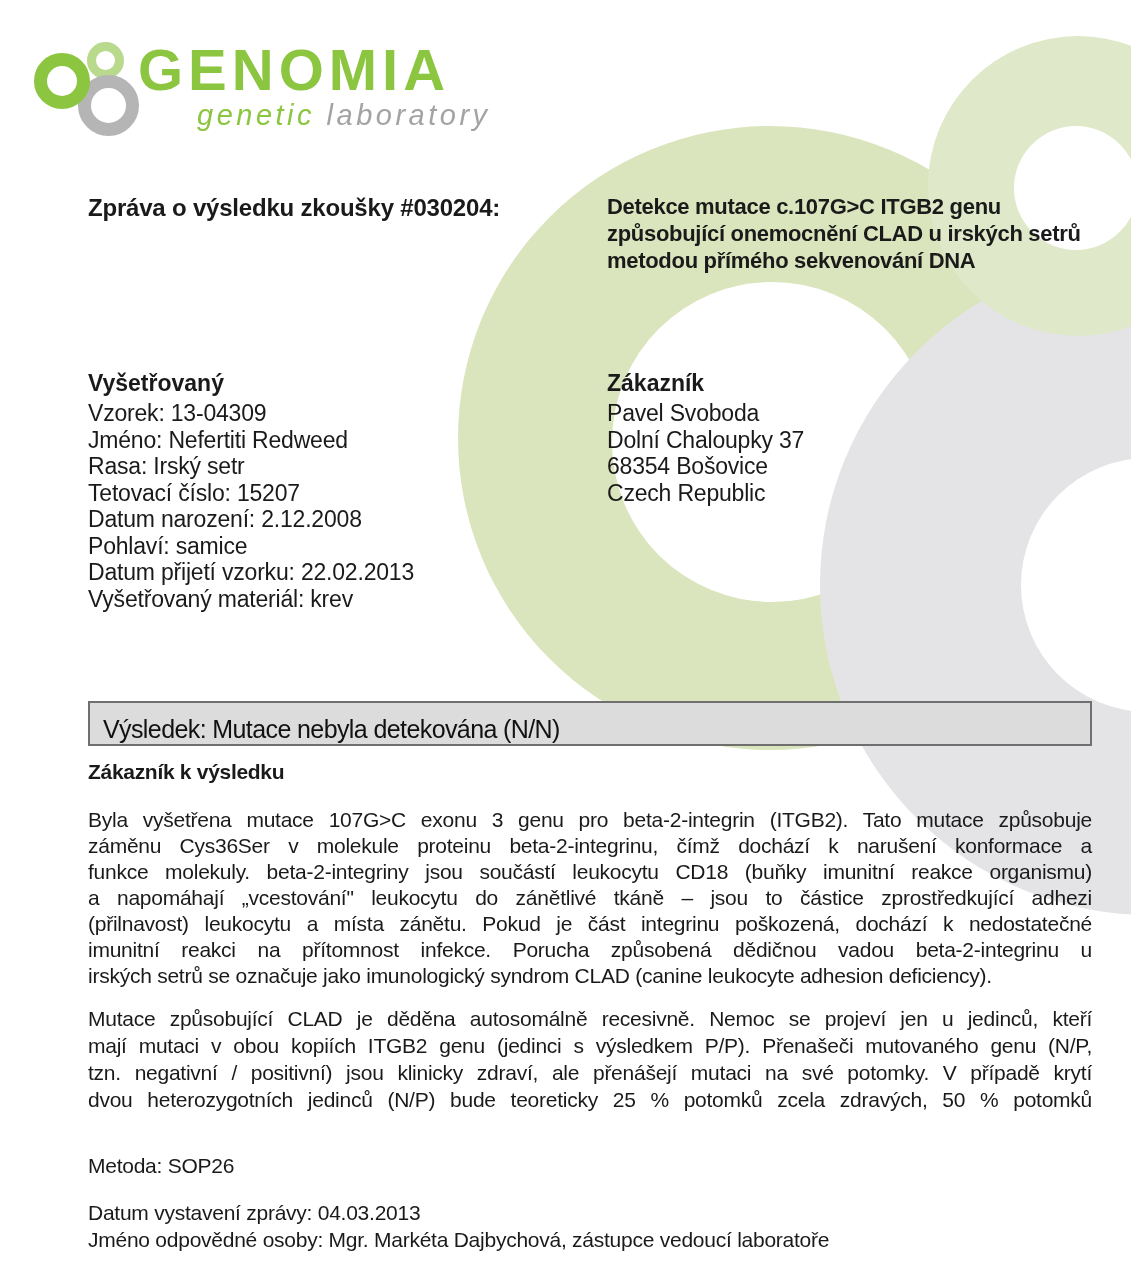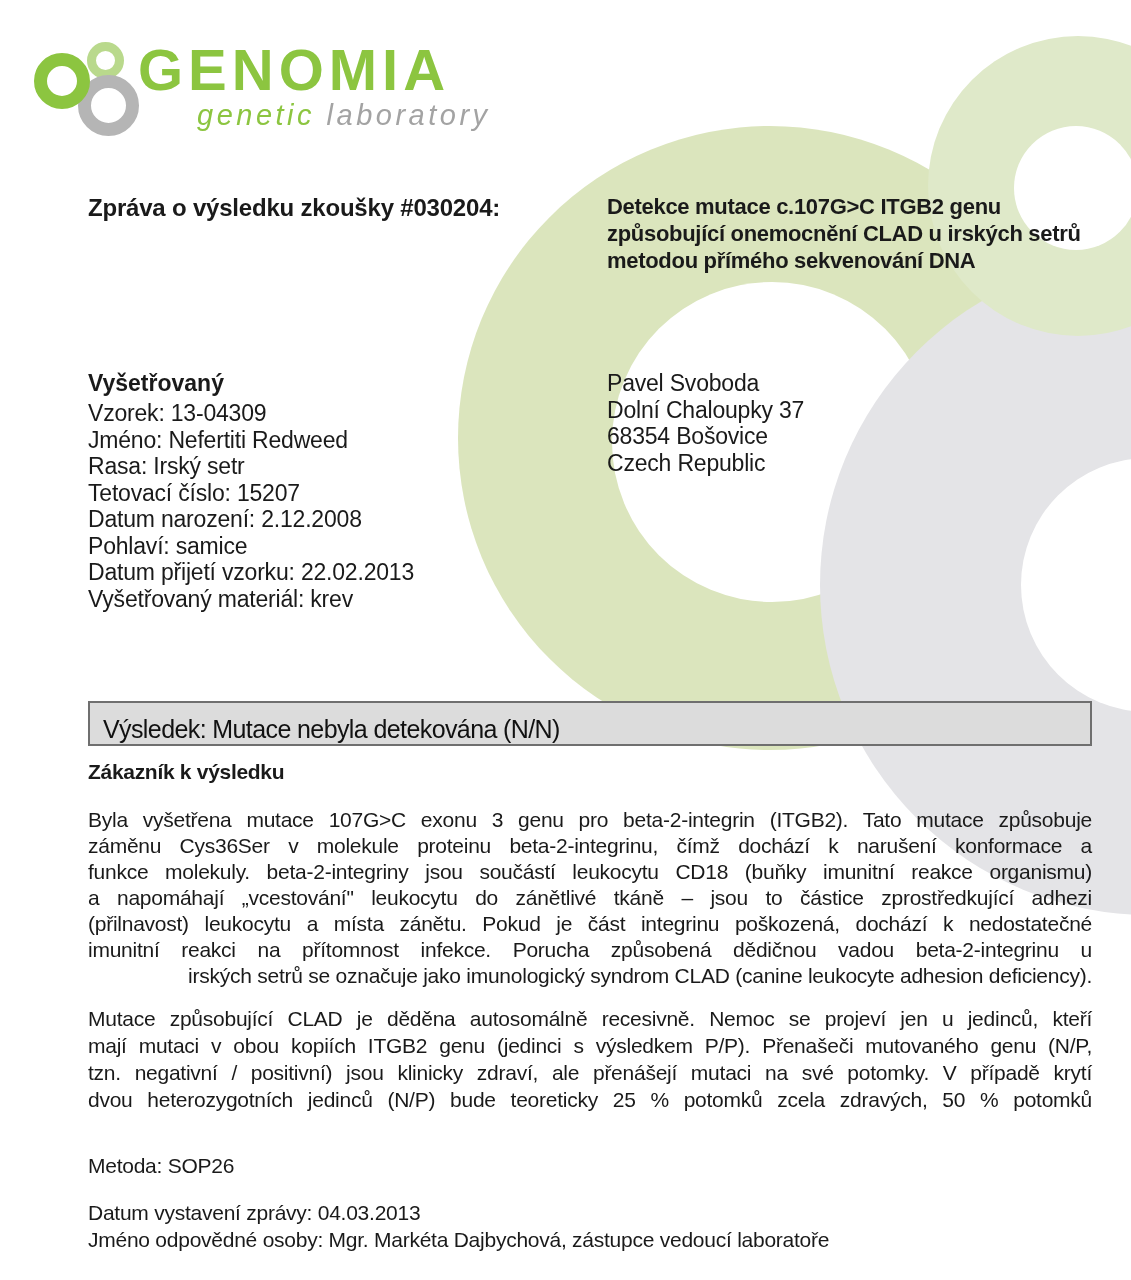--- a/index.html
+++ b/index.html
@@ -58,21 +58,21 @@
 
   
   .comment-heading{
     position:absolute;left:88px;top:760px;
     font-size:21px;font-weight:bold;letter-spacing:-0.3px;
   }
   .para{position:absolute;left:88px;width:1004px;font-size:21px;letter-spacing:-0.25px;}
   .para-1{top:807px;line-height:26px;}
   .para-2{top:1005px;line-height:27px;}
   .jl{text-align:justify;text-align-last:justify;}
-  .jl-last{text-align:right;}
+  .jl-last{text-align:left;}
 
   .method-line{
     position:absolute;left:88px;top:1152px;
     font-size:21px;letter-spacing:-0.25px;line-height:27px;
   }
   .issue-block{
     position:absolute;left:88px;top:1199px;
     font-size:21px;letter-spacing:-0.25px;line-height:27px;
   }
 </style>
@@ -114,20 +114,21 @@
           <div>Rasa: Irský setr</div>
           <div>Tetovací číslo: 15207</div>
           <div>Datum narození: 2.12.2008</div>
           <div>Pohlaví: samice</div>
           <div>Datum přijetí vzorku: 22.02.2013</div>
           <div>Vyšetřovaný materiál: krev</div>
         </div>
     </div>
 
     <div class="customer-block">
+      <div class="block-heading">Zákazník</div>
       <div class="info-lines">
           <div>Pavel Svoboda</div>
           <div>Dolní Chaloupky 37</div>
           <div>68354 Bošovice</div>
           <div>Czech Republic</div>
         </div>
     </div>
 
     <div class="result-banner">
       <span>Výsledek: Mutace nebyla detekována (N/N)</span>

